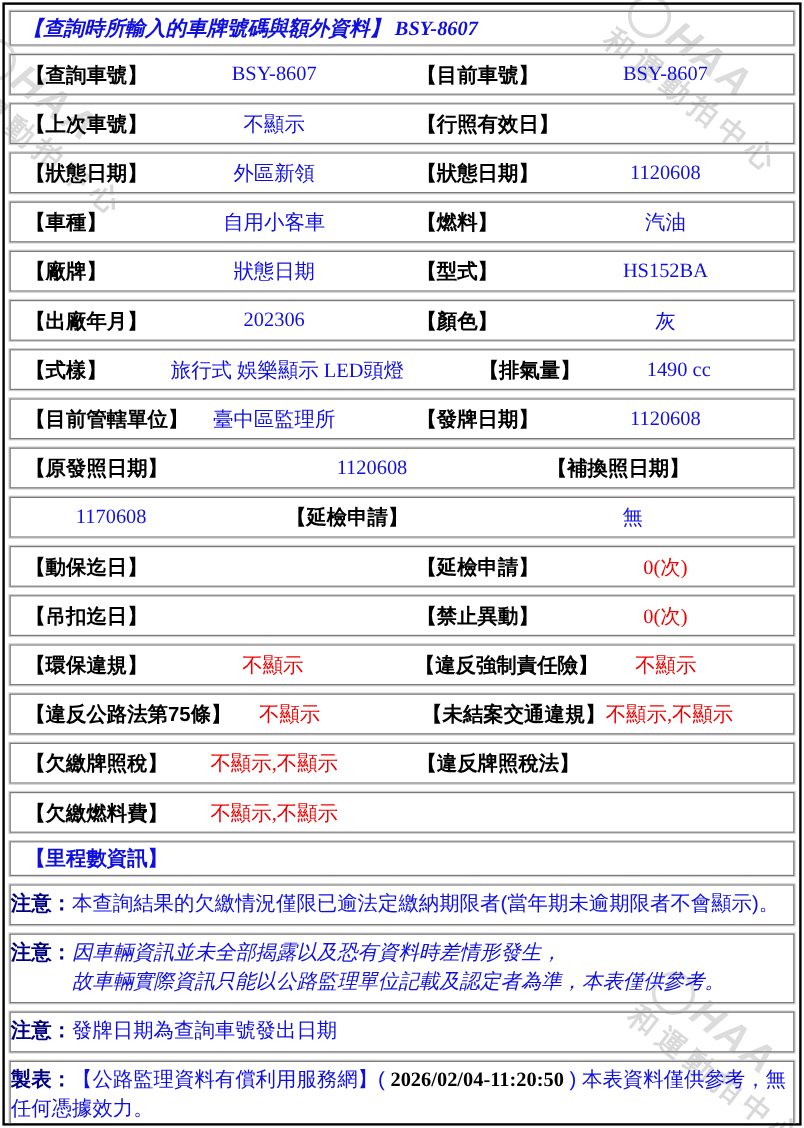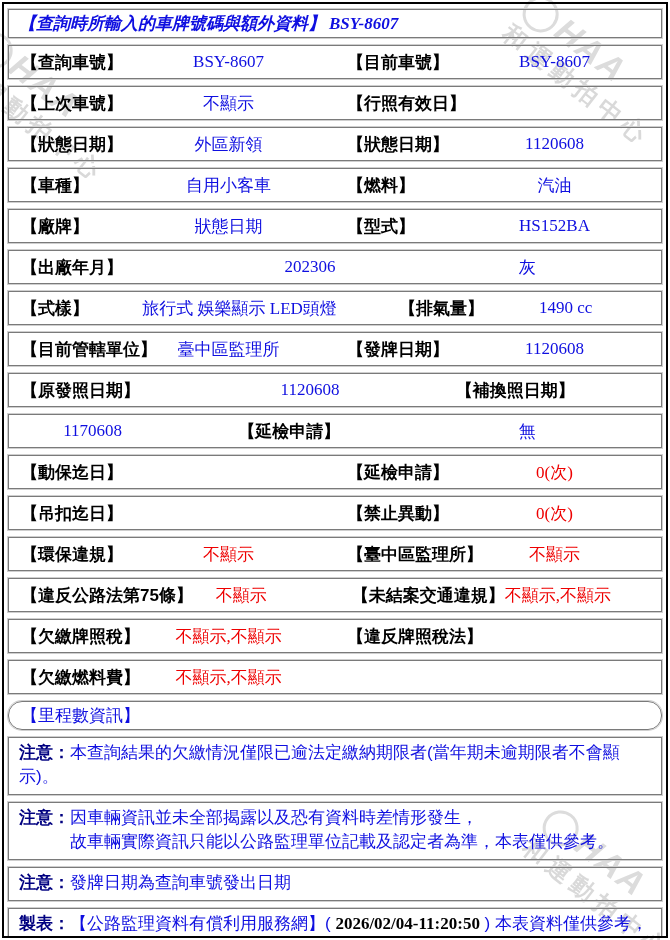--- a/index.html
+++ b/index.html
@@ -19,26 +19,26 @@
        background:transparent;box-sizing:border-box;}
   .hdr{height:29px;display:flex;align-items:center;padding-left:10px;font-style:italic;}
   .hdr .hlab{font-weight:bold;color:#0f0fe0;}
   .hdr .hval{font-family:"Liberation Serif",serif;font-weight:bold;color:#0f0fe0;margin-left:4px;}
   .row{height:34px;display:flex;align-items:center;}
   .cell{flex:1 1 25%;min-width:max-content;display:flex;align-items:center;white-space:nowrap;box-sizing:border-box;}
   .lab{justify-content:flex-start;padding-left:12px;font-weight:bold;color:#000;}
   .val{justify-content:center;padding-right:50px;font-family:"Liberation Serif",serif;}
   .blue{color:#0f0fe0;}
   .red{color:#ee0000;}
-  .sec{height:29px;display:flex;align-items:center;padding-left:12px;font-weight:normal;color:#0f0fe0;border-radius:14px;}
-  .note{padding:3px 6px 5px 10px;line-height:24px;min-height:24px;}
+  .sec{height:29px;display:flex;align-items:center;padding-left:12px;font-weight:bold;color:#0f0fe0;}
+  .note{padding:3px 6px 5px 0;line-height:24px;min-height:24px;}
   .prefix{font-weight:bold;color:#000080;}
   .ntext{color:#0f0fe0;}
   .n2wrap{display:flex;align-items:flex-start;}
-  .n2body span{display:block;}
+  .n2body span{display:block;font-style:italic;}
   .dt{font-weight:bold;color:#000000;font-family:"Liberation Serif",serif;}
 </style>
 </head>
 <body>
 
 <div class="page">
 
   <div class="wm" style="left:-6px;top:22px;">
     <span class="wm-logo"><span class="wm-circle"></span><span>HAA</span></span>
     <span class="wm-text">和運動拍中心</span>
@@ -91,20 +91,21 @@
       <div class="box row">
         <div class="cell lab">【廠牌】</div>
         <div class="cell val blue">狀態日期</div>
         <div class="cell lab">【型式】</div>
         <div class="cell val blue">HS152BA</div>
       </div>
 
       <div class="box row">
         <div class="cell lab">【出廠年月】</div>
         <div class="cell val blue">202306</div>
+        <div class="cell lab">【顏色】</div>
         <div class="cell val blue">灰</div>
       </div>
 
       <div class="box row">
         <div class="cell lab">【式樣】</div>
         <div class="cell val blue">旅行式 娛樂顯示 LED頭燈</div>
         <div class="cell lab">【排氣量】</div>
         <div class="cell val blue">1490 cc</div>
       </div>
 
@@ -137,21 +138,21 @@
       <div class="box row">
         <div class="cell lab">【吊扣迄日】</div>
         <div class="cell val blue"></div>
         <div class="cell lab">【禁止異動】</div>
         <div class="cell val red">0(次)</div>
       </div>
 
       <div class="box row">
         <div class="cell lab">【環保違規】</div>
         <div class="cell val red">不顯示</div>
-        <div class="cell lab">【臺中區監理所】</div>
+        <div class="cell lab">【違反強制責任險】</div>
         <div class="cell val red">不顯示</div>
       </div>
 
       <div class="box row">
         <div class="cell lab">【違反公路法第75條】</div>
         <div class="cell val red">不顯示</div>
         <div class="cell lab">【未結案交通違規】</div>
         <div class="cell val red">不顯示,不顯示</div>
       </div>
 

